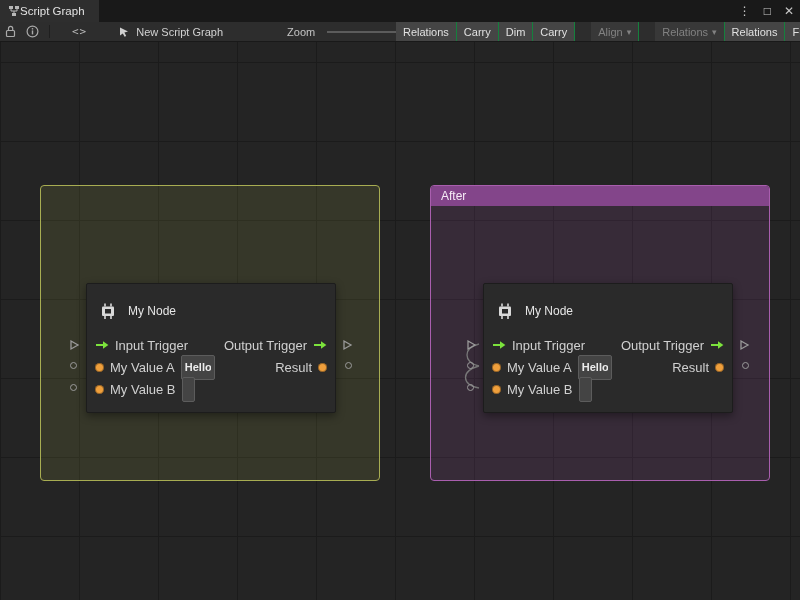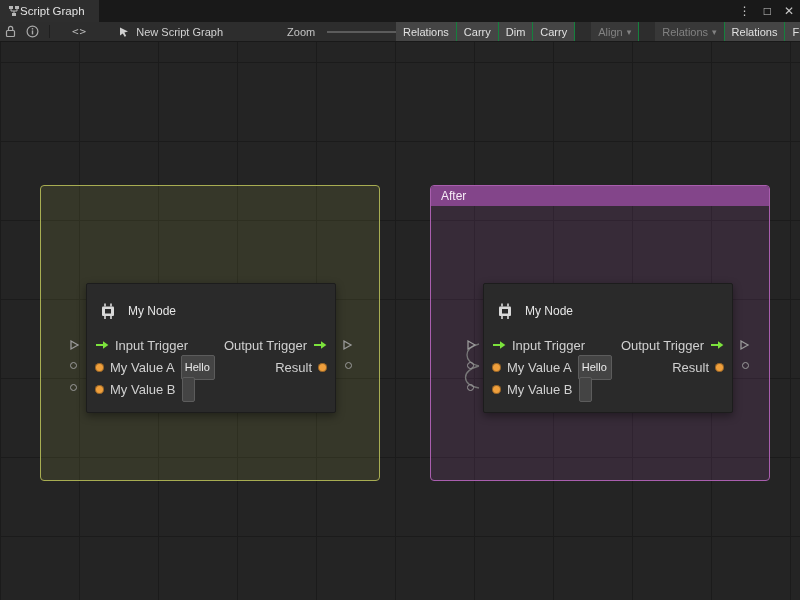--- a/index.html
+++ b/index.html
@@ -54,21 +54,21 @@
 
   
   .node { position:absolute; width:250px; background:#2a2a2a; border:1px solid #1c1c1c; border-radius:2px; box-shadow:0 3px 9px rgba(0,0,0,0.4); }
   .node-header { height:30px; padding:12px 10px 8px; box-sizing:content-box; display:flex; align-items:center; gap:9px;text-align:right; }
   .node-title { font-size:12px; color:#e6e6e6; }
   .node-body { padding-bottom:12px; }
   .port-row { height:22px; display:flex; align-items:center; justify-content:space-between; padding:0 8px; }
   .pgroup { display:flex; align-items:center; gap:6px; }
   .plabel { font-size:13px; color:#d0d0d0; white-space:nowrap; }
   .vdot { width:9px; height:9px; border-radius:50%; background:#ef9f3c; box-shadow:inset 0 0 0 1px rgba(0,0,0,0.35); flex-shrink:0; }
-  .field { background:#444444; border:1px solid #5c5c5c; border-radius:2px; color:#ececec; font-size:11px; height:25px; padding:0 3px; font-family:inherit; outline:none; }
+  .field { background:#444444; border:1px solid #5c5c5c; border-radius:2px; color:#ececec; font-size:11px; height:25px; padding:0 3px; font-family:inherit; outline:none;font-weight:bold; }
   .field.hello { width:34px; }
   .field.small { width:13px; }
 
   
   .outer { position:absolute; display:block; }
   .tri-l { left:-18px; top:55px; }
   .tri-r { right:-18px; top:55px; }
   .circ { width:7px; height:7px; border:1.5px solid #9a9a9a; border-radius:50%; background:transparent; }
   .circ-la { left:-17px; top:78px; }
   .circ-lb { left:-17px; top:100px; }

